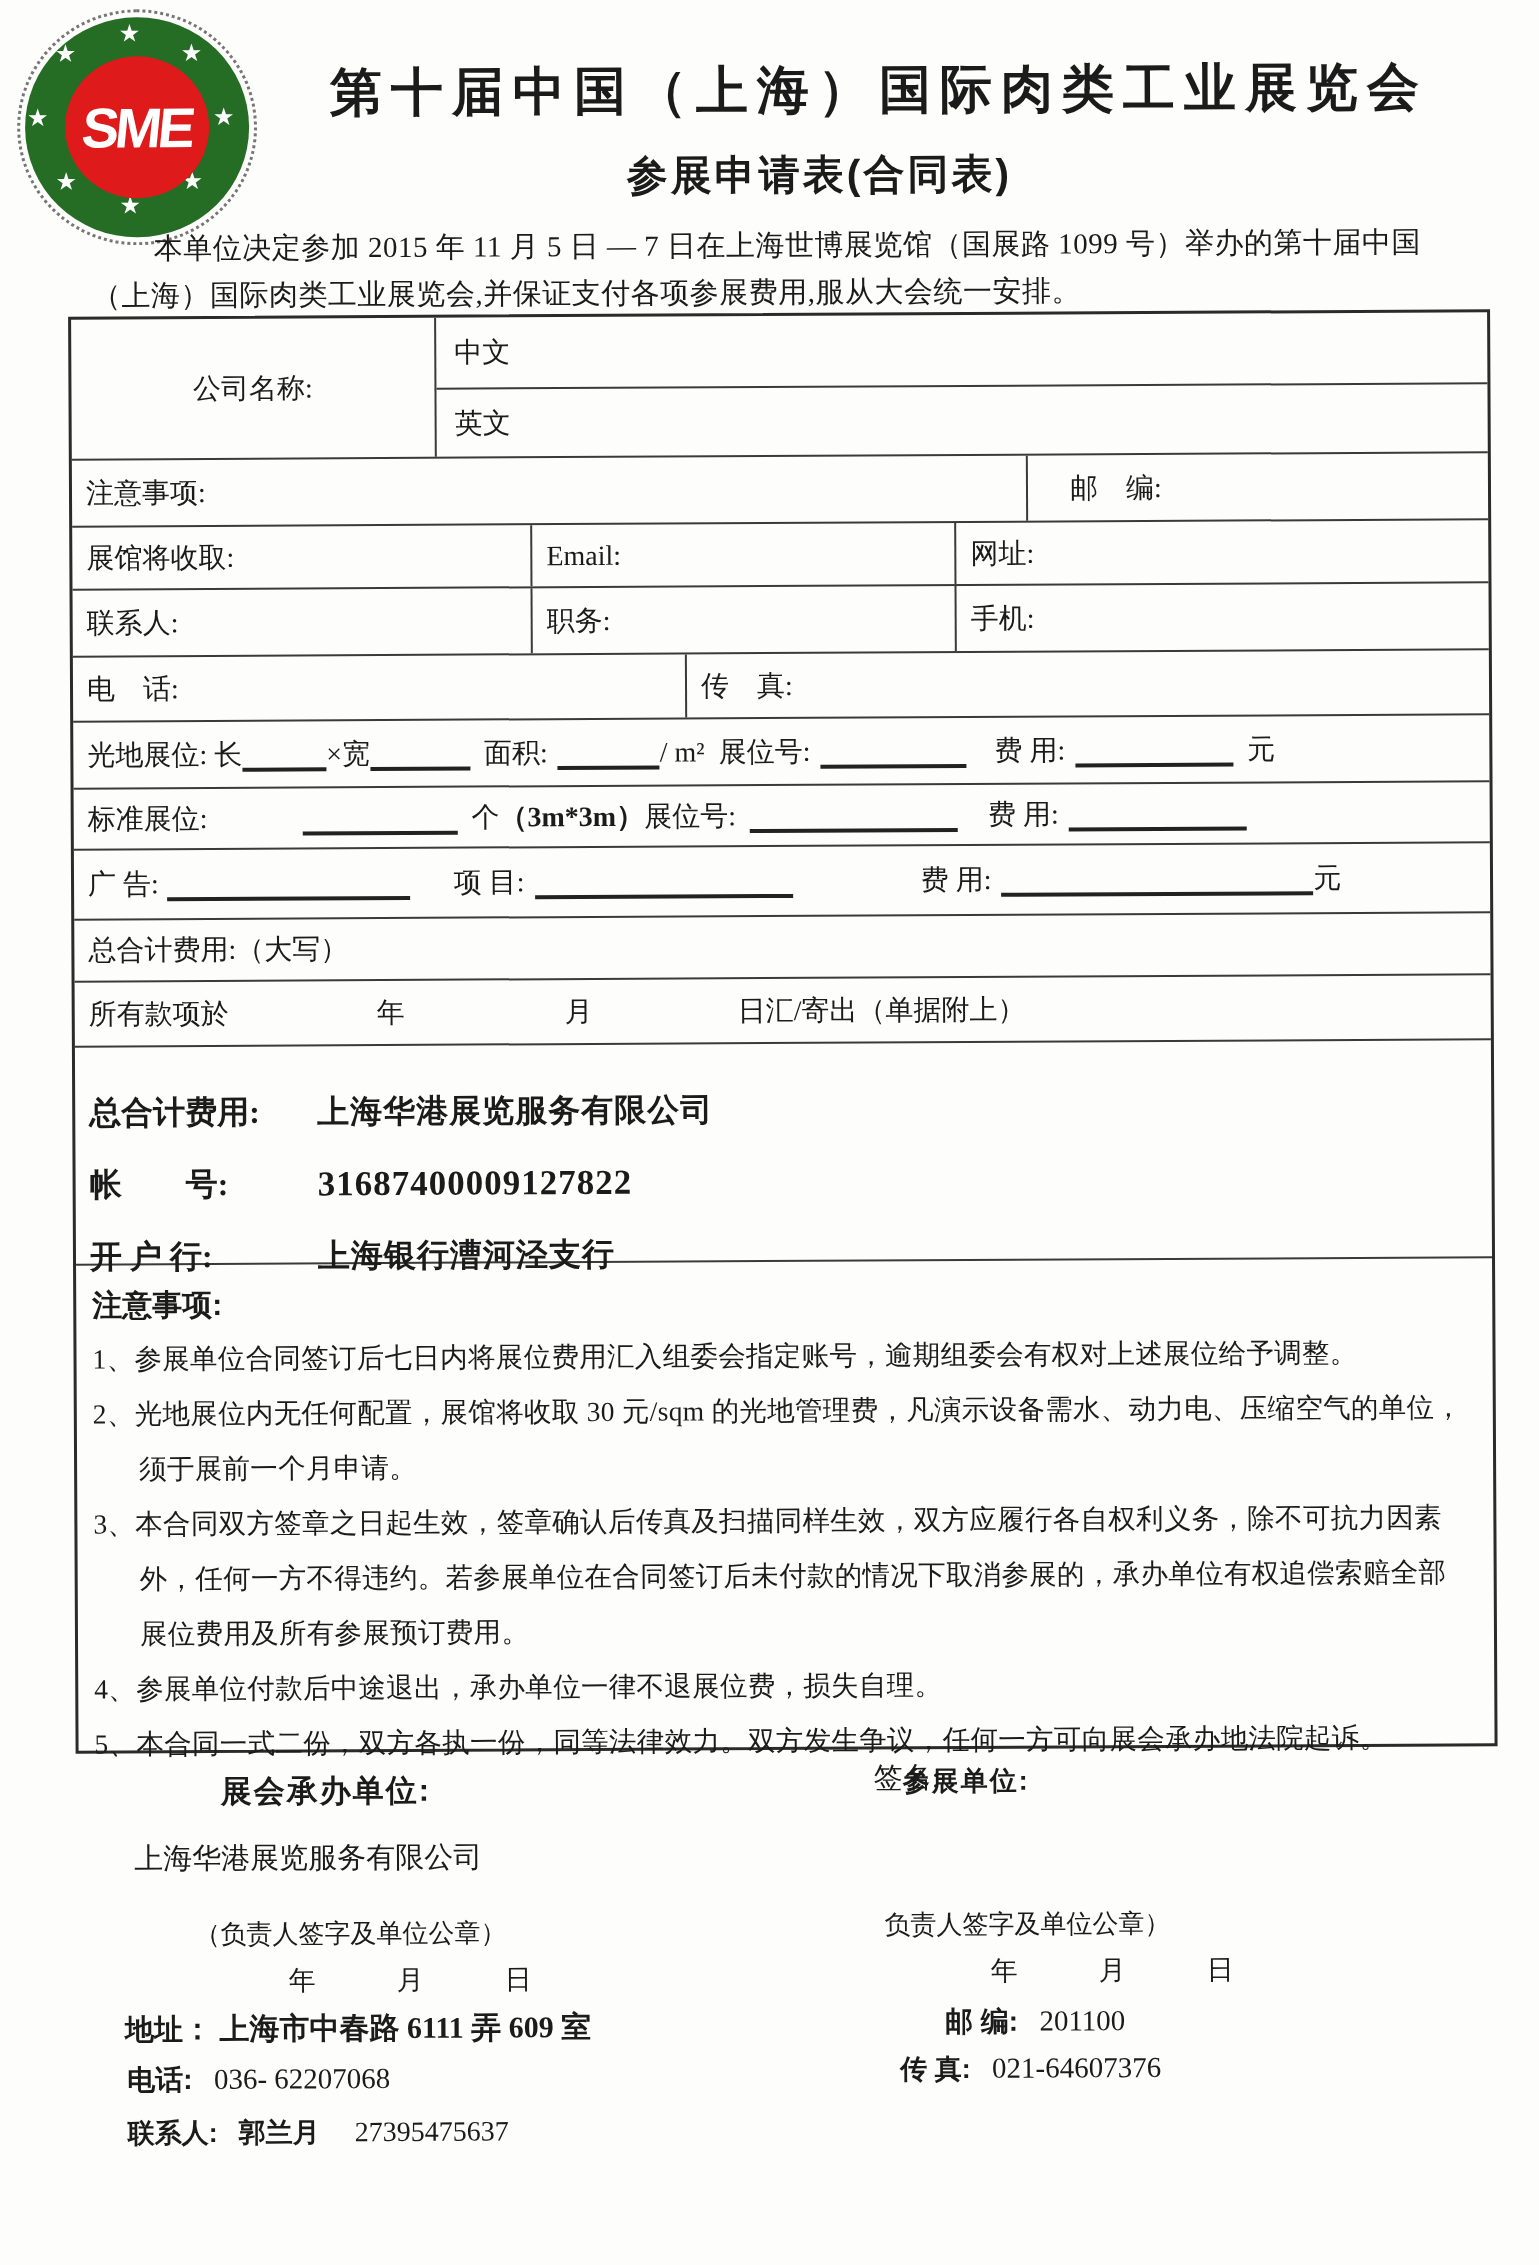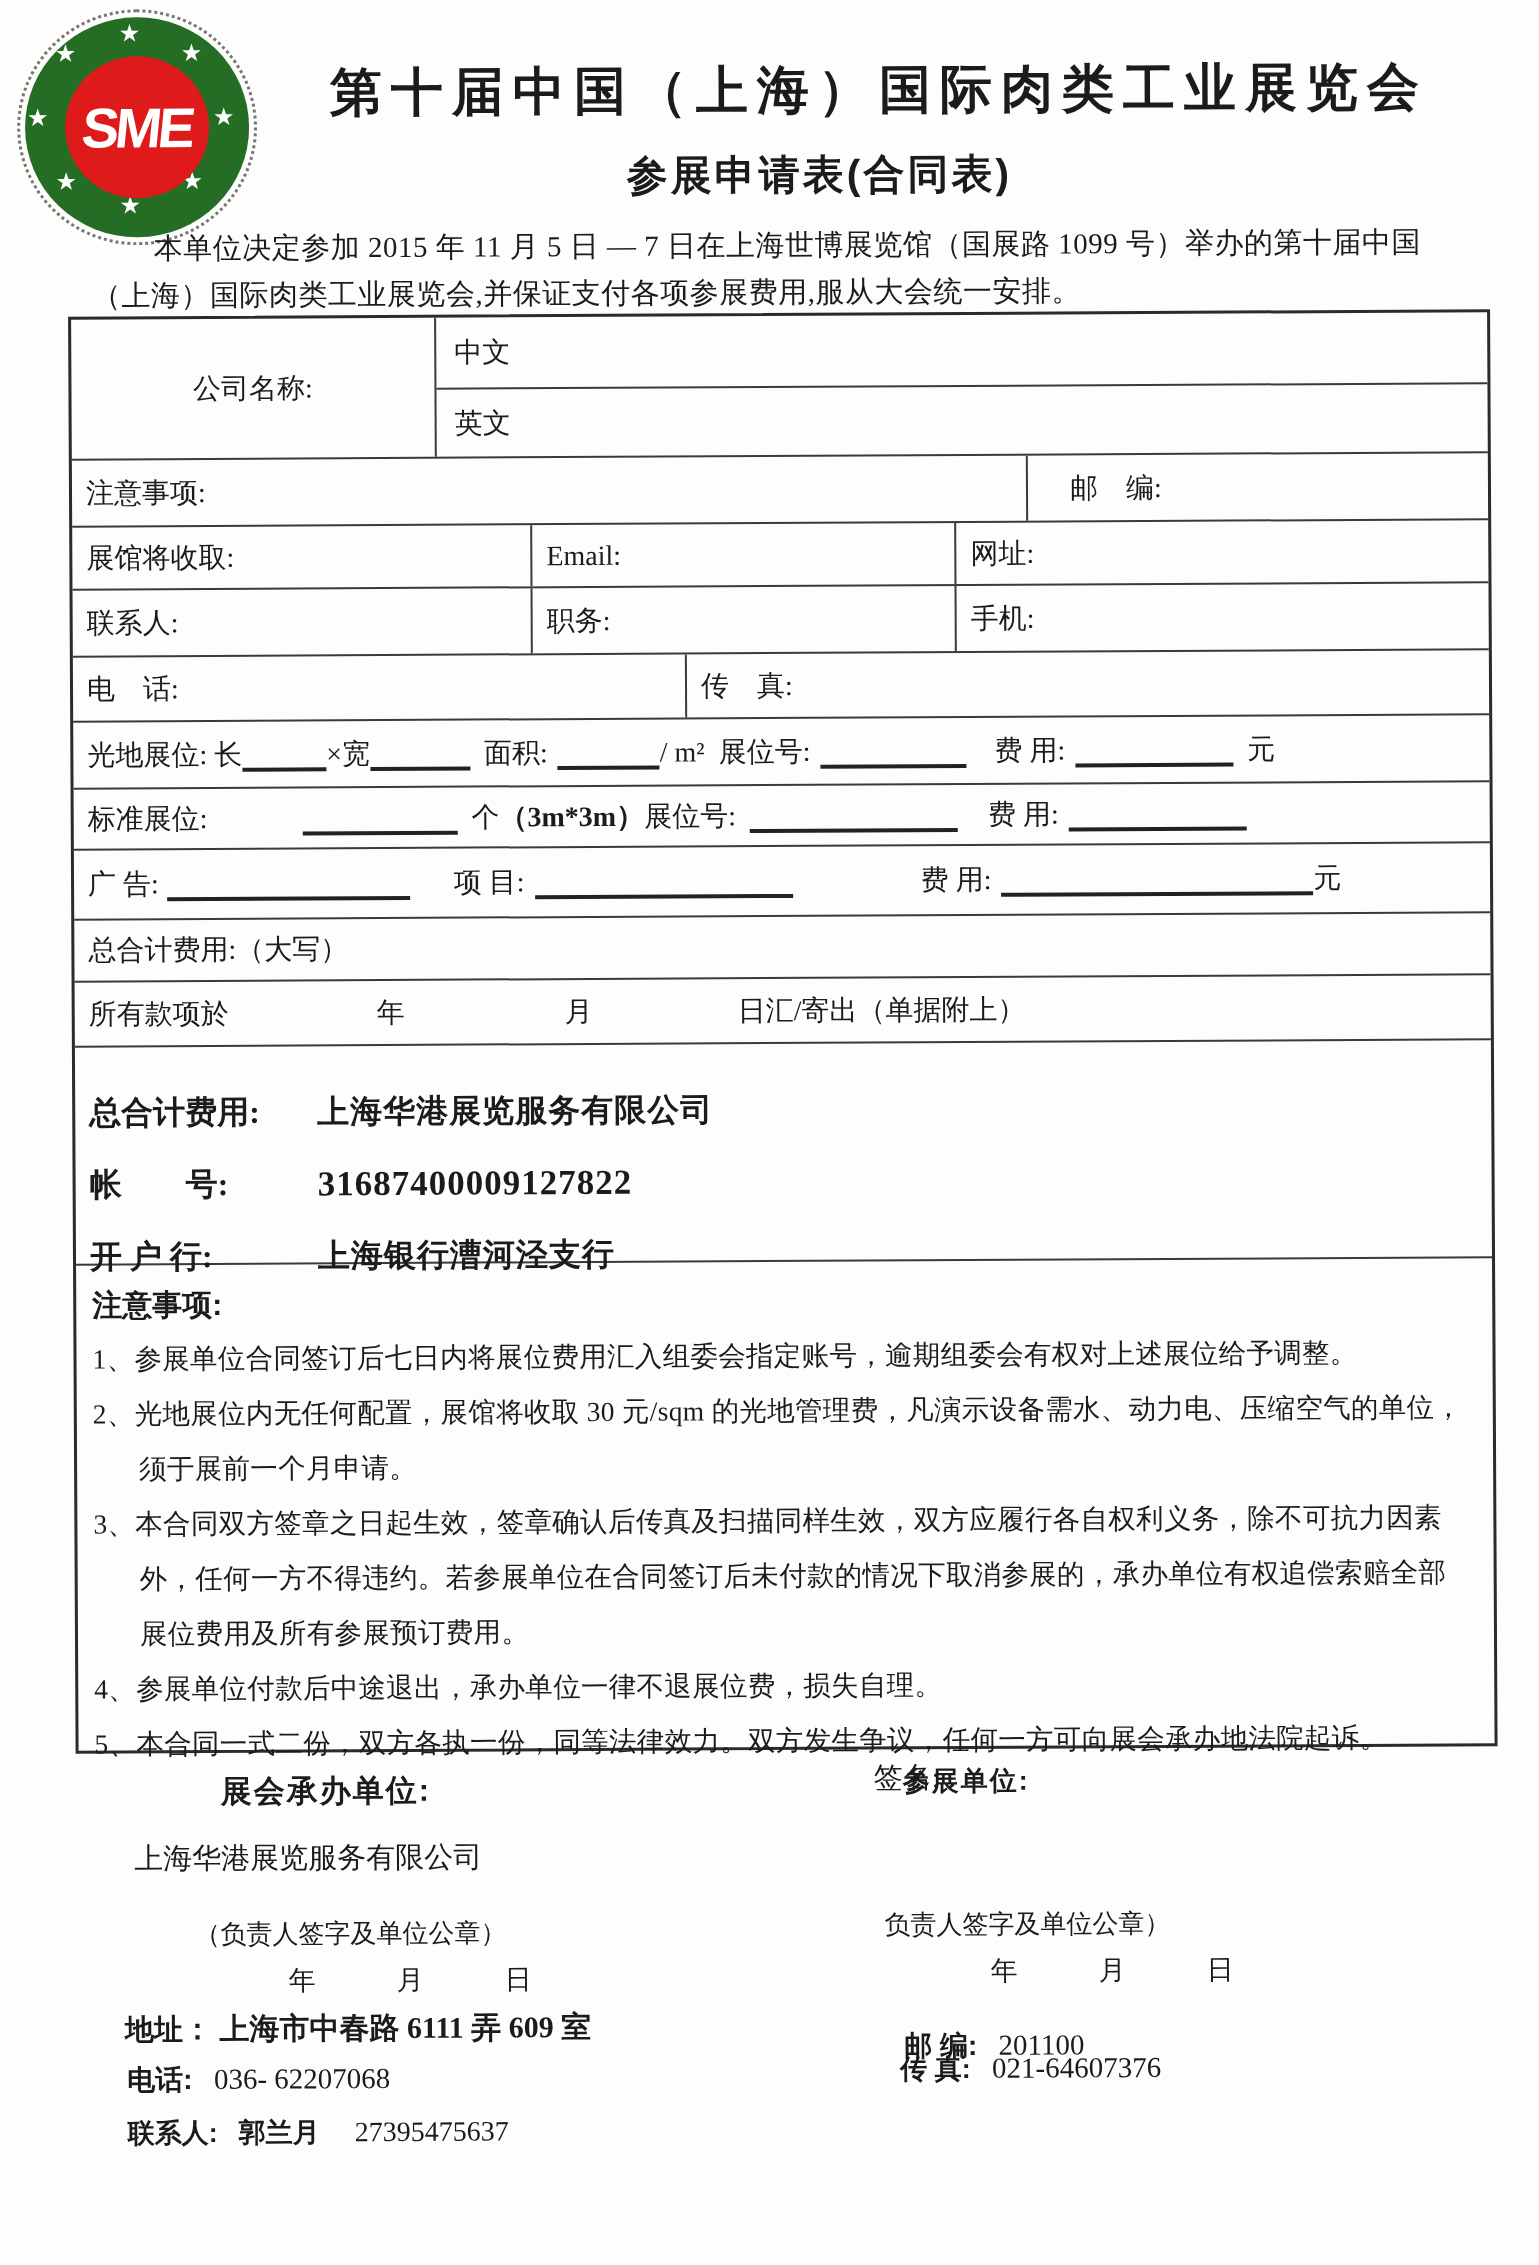--- a/index.html
+++ b/index.html
@@ -73,21 +73,21 @@
   .f-org-company{left:126px;top:1836px;font-size:29px;}
   .f-org-note{left:186px;top:1914px;font-size:26px;}
   .f-org-date{left:280px;top:1960px;font-size:27px;}
   .f-org-addr{left:116px;top:2006px;font-size:30px;}
   .f-org-phone{left:118px;top:2058px;font-size:29px;}
   .f-org-contact{left:118px;top:2112px;font-size:28px;}
   .f-ex-heading{left:895px;top:1764px;font-size:27px;letter-spacing:2px;}
   .f-ex-sign{left:866px;top:1759px;font-size:29px;}
   .f-ex-note{left:876px;top:1908px;font-size:26px;}
   .f-ex-date{left:982px;top:1954px;font-size:27px;}
-  .f-ex-post{left:895px;top:2004px;font-size:29px;margin-top:24px;}
+  .f-ex-post{left:936px;top:2004px;font-size:29px;}
   .f-ex-fax{left:891px;top:2052px;font-size:29px;}
   .vml{margin-left:14px;}
 </style>
 </head>
 <body>
 
 <div class="sheet">
  <div class="tilt">
 
   <div class="logo">

